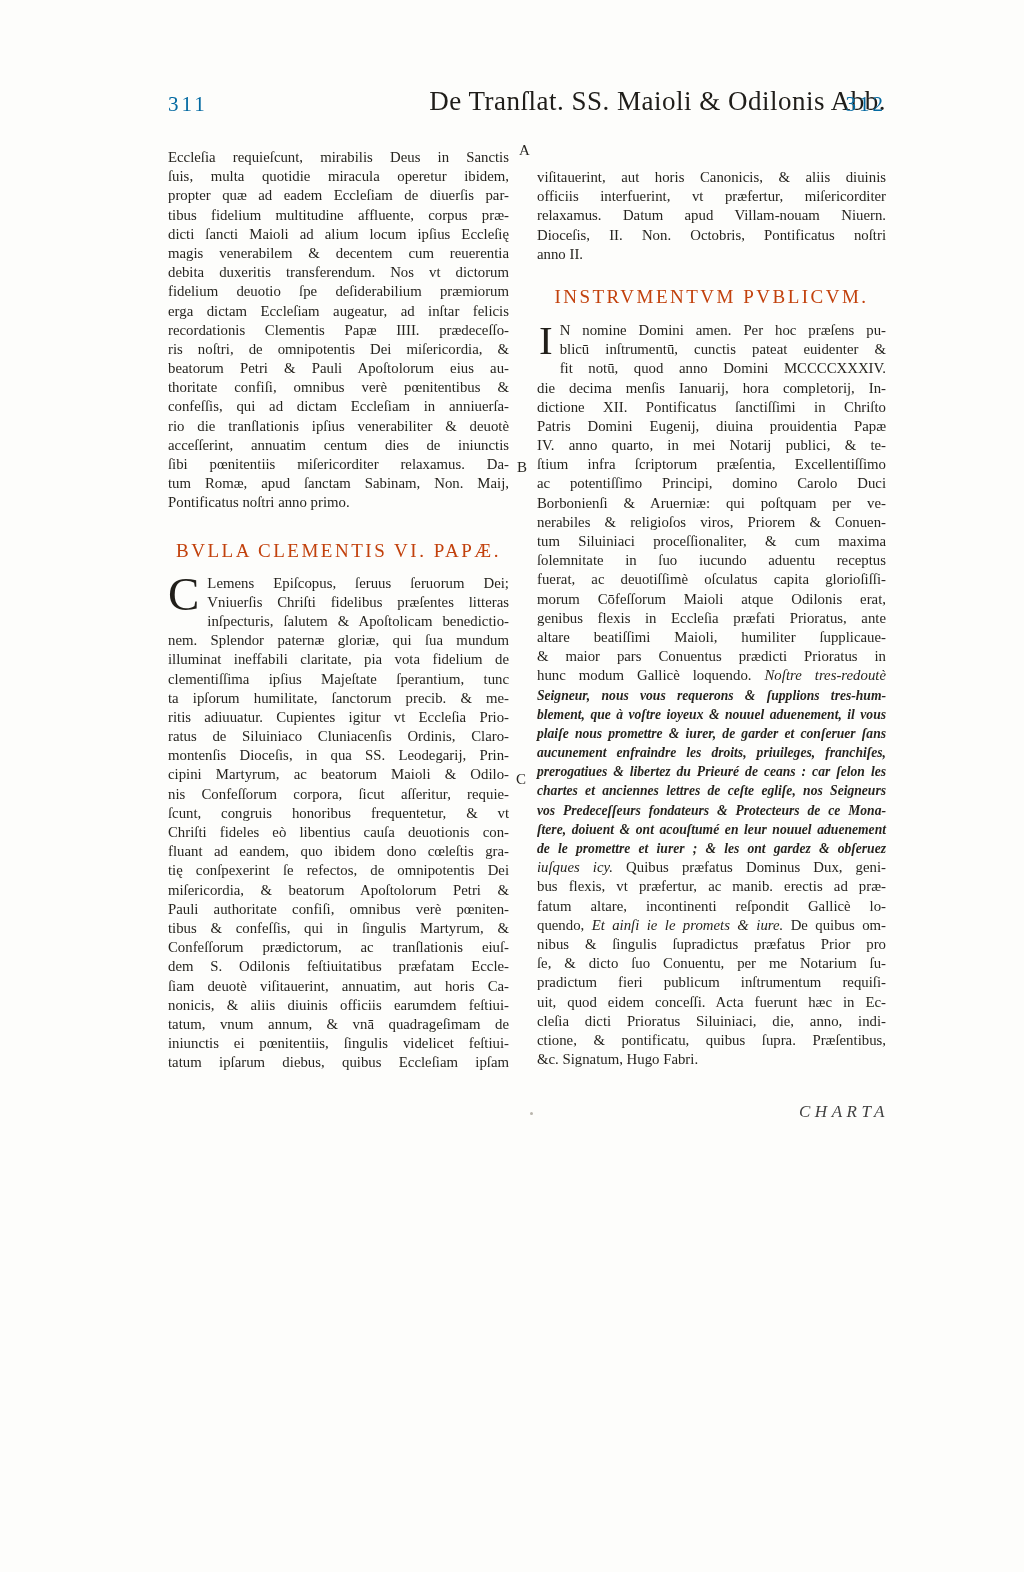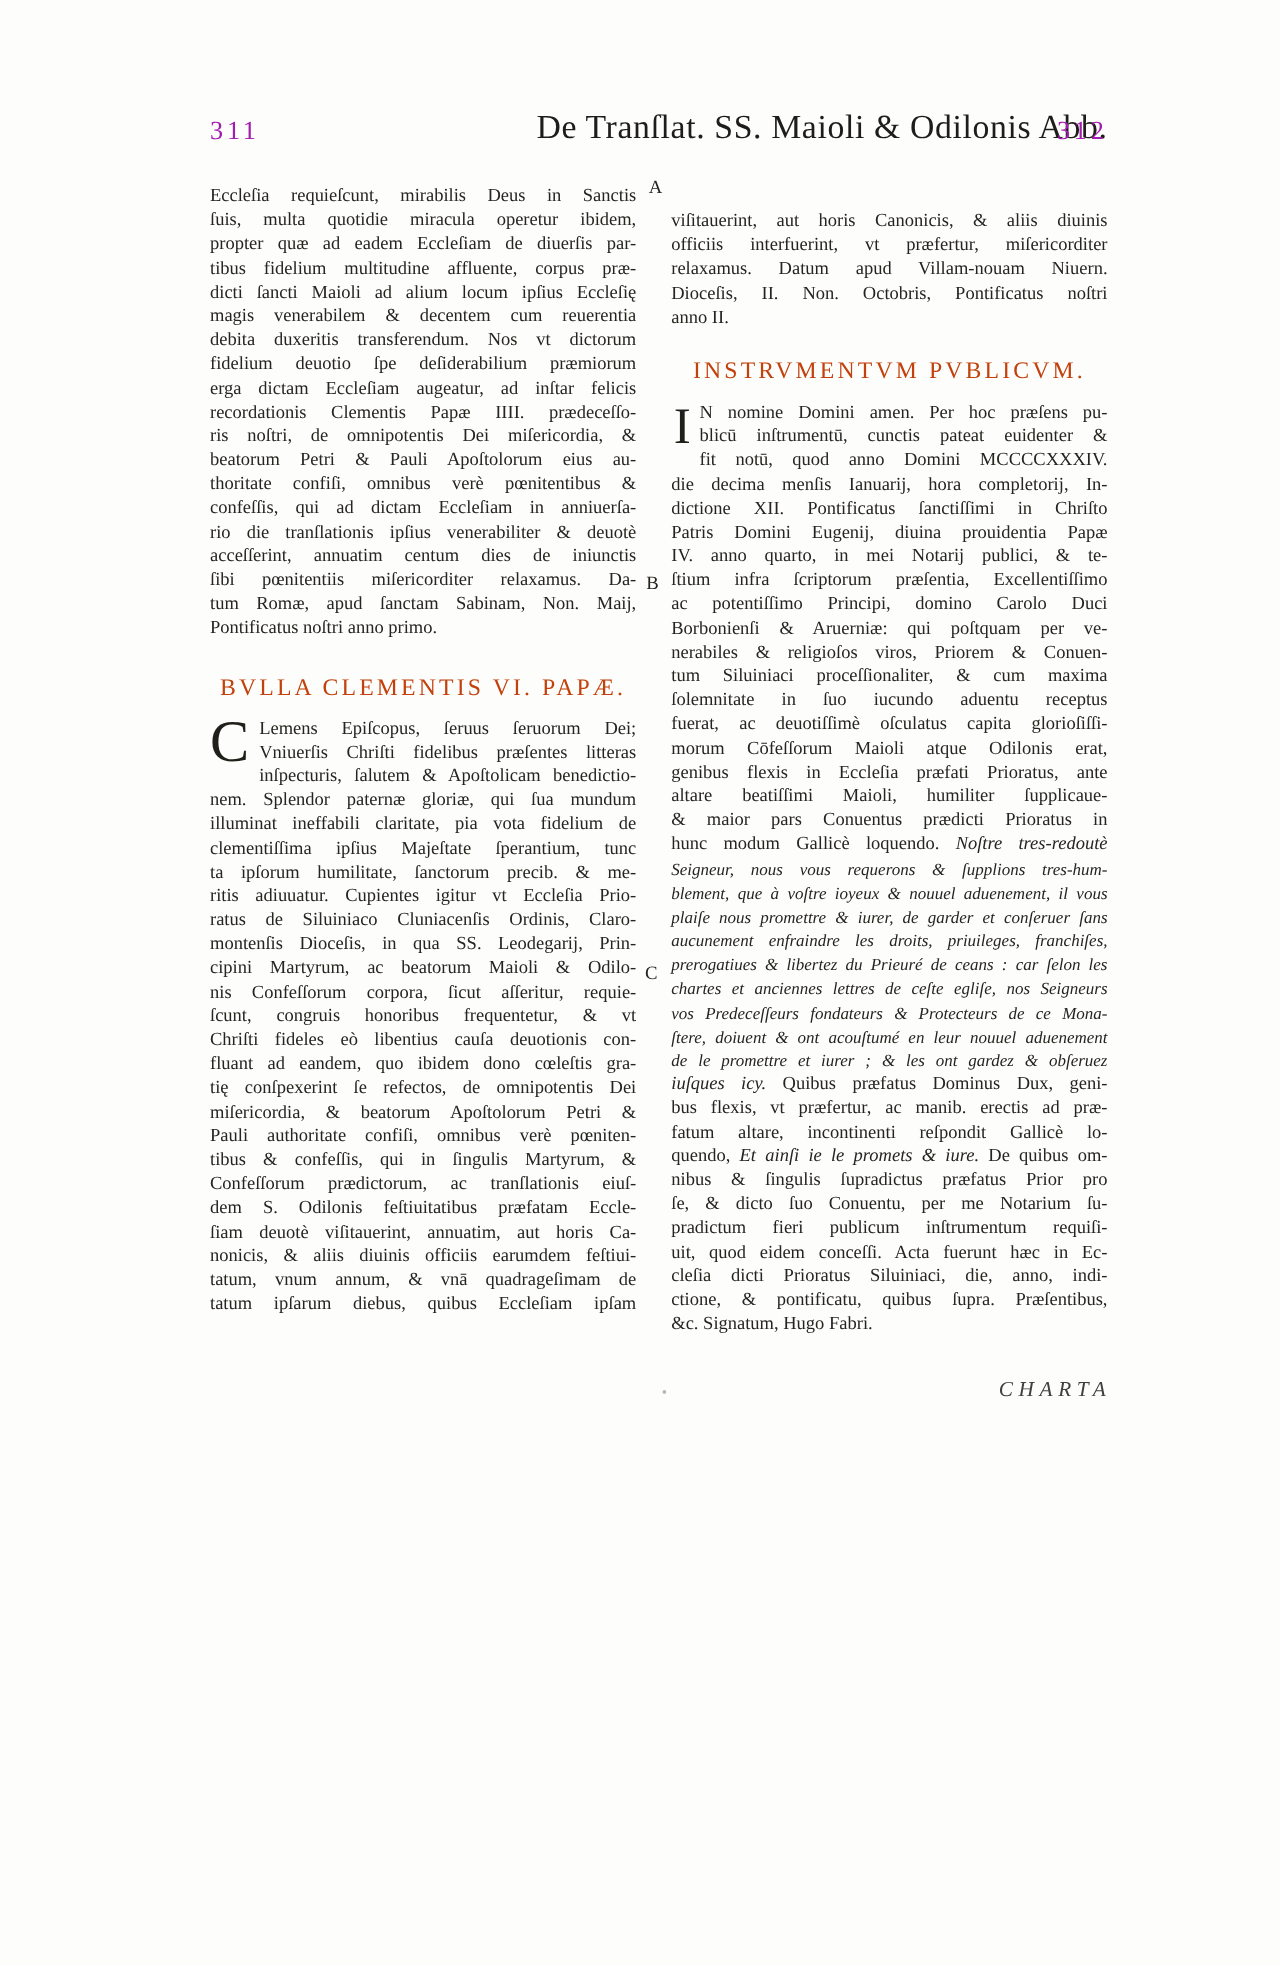--- a/index.html
+++ b/index.html
@@ -3,35 +3,35 @@
 <meta charset="utf-8">
 <style>
   html,body { margin:0; padding:0; background:#e8e6e0; }
   .page {
     position:relative; width:1024px; height:1572px; margin:0 auto;
     background:#fdfdfb; color:#26241f; overflow:hidden;
     font-family:"Liberation Serif","DejaVu Serif",serif;
   }
   
   .header-row { position:absolute; left:168px; top:86px; width:718px; height:38px; }
-  .pn { position:absolute; top:6px; font-size:21px; letter-spacing:3px; color:#a21caf; }
+  .pn { position:absolute; top:6px; font-size:21px; letter-spacing:3px; color:#0369a1; }
   .pn-left { left:0; }
   .pn-right { right:0; }
   .running-title {
     position:absolute; left:0; right:0; top:0; text-align:right;
     font-size:27px; letter-spacing:0.5px; color:#1f1d19; white-space:nowrap;
   }
   
   .col { position:absolute; top:148px; font-size:14.8px; }
   .col-left  { left:168px; width:341px; }
   .col-right { left:537px; width:349px;margin-top:20px; }
   .tl { height:19.2px; line-height:19.2px; text-align:justify; text-align-last:justify; white-space:normal; }
   .tl.par-end { text-align-last:left; }
   .it { font-style:italic; }
-  .tl.full-italic { font-size:13.6px; }
+  .tl.full-italic { font-size:13.6px;font-weight:bold; }
   .col-heading {
     text-align:center; font-size:19px; letter-spacing:2.5px; white-space:nowrap;
     color:#c2410c;
   }
   .heading-left  { margin-top:25px; height:36px; line-height:26px; }
   .heading-right { margin-top:19px; height:38px; line-height:28px; }
   .dropcap { float:left; color:#211f1a; }
   .dropcap-c { font-size:47px; line-height:36px; height:37px; margin:2px 8px 0 0; }
   .dropcap-i { font-size:41px; line-height:34px; height:37px; margin:2px 7px 0 2px; }
   
@@ -107,20 +107,21 @@
           <div class="tl"><span>fluant ad eandem, quo ibidem dono cœleſtis gra-</span></div>
           <div class="tl"><span>tię conſpexerint ſe refectos, de omnipotentis Dei</span></div>
           <div class="tl"><span>miſericordia, &amp; beatorum Apoſtolorum Petri &amp;</span></div>
           <div class="tl"><span>Pauli authoritate confiſi, omnibus verè pœniten-</span></div>
           <div class="tl"><span>tibus &amp; confeſſis, qui in ſingulis Martyrum, &amp;</span></div>
           <div class="tl"><span>Confeſſorum prædictorum, ac tranſlationis eiuſ-</span></div>
           <div class="tl"><span>dem S. Odilonis feſtiuitatibus præfatam Eccle-</span></div>
           <div class="tl"><span>ſiam deuotè viſitauerint, annuatim, aut horis Ca-</span></div>
           <div class="tl"><span>nonicis, &amp; aliis diuinis officiis earumdem feſtiui-</span></div>
           <div class="tl"><span>tatum, vnum annum, &amp; vnā quadrageſimam de</span></div>
+          <div class="tl"><span>iniunctis ei pœnitentiis, ſingulis videlicet feſtiui-</span></div>
           <div class="tl"><span>tatum ipſarum diebus, quibus Eccleſiam ipſam</span></div>
         </div>
     </div>
   </div>
 
   <div class="col col-right">
     <div class="para">
       <div>
           <div class="tl"><span>viſitauerint, aut horis Canonicis, &amp; aliis diuinis</span></div>
           <div class="tl"><span>officiis interfuerint, vt præfertur, miſericorditer</span></div>

